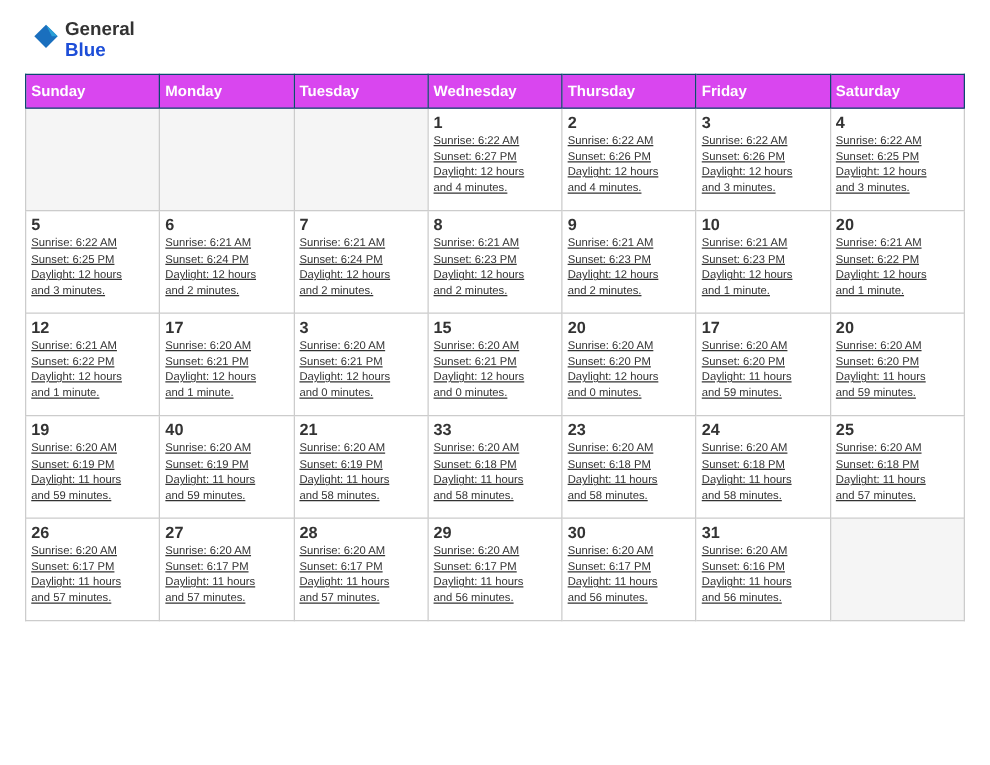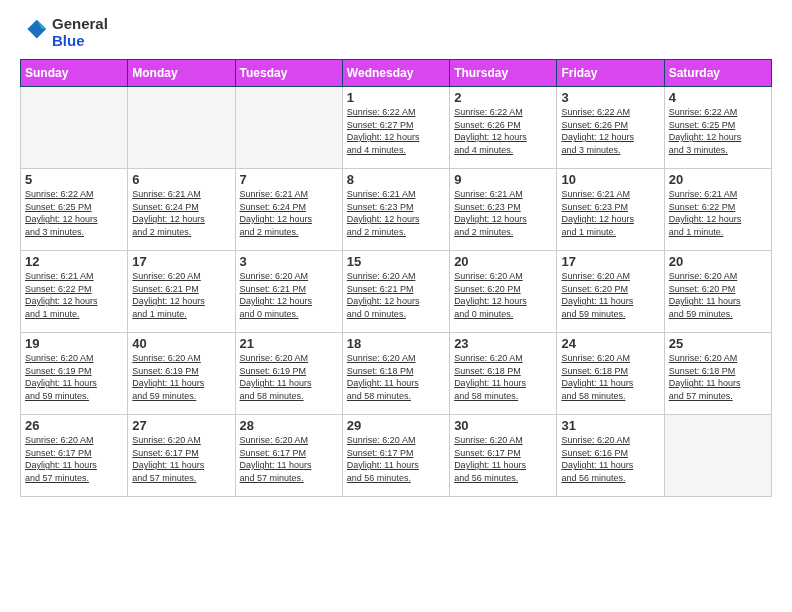--- a/index.html
+++ b/index.html
@@ -278,21 +278,21 @@
 and 59 minutes.</div>
           </td>
           <td>
             <span class="day-number">21</span>
             <div class="day-info" style="white-space: pre-line;">Sunrise: 6:20 AM
 Sunset: 6:19 PM
 Daylight: 11 hours
 and 58 minutes.</div>
           </td>
           <td>
-            <span class="day-number">18</span>
+            <span class="day-number">33</span>
             <div class="day-info" style="white-space: pre-line;">Sunrise: 6:20 AM
 Sunset: 6:18 PM
 Daylight: 11 hours
 and 58 minutes.</div>
           </td>
           <td>
             <span class="day-number">23</span>
             <div class="day-info" style="white-space: pre-line;">Sunrise: 6:20 AM
 Sunset: 6:18 PM
 Daylight: 11 hours

